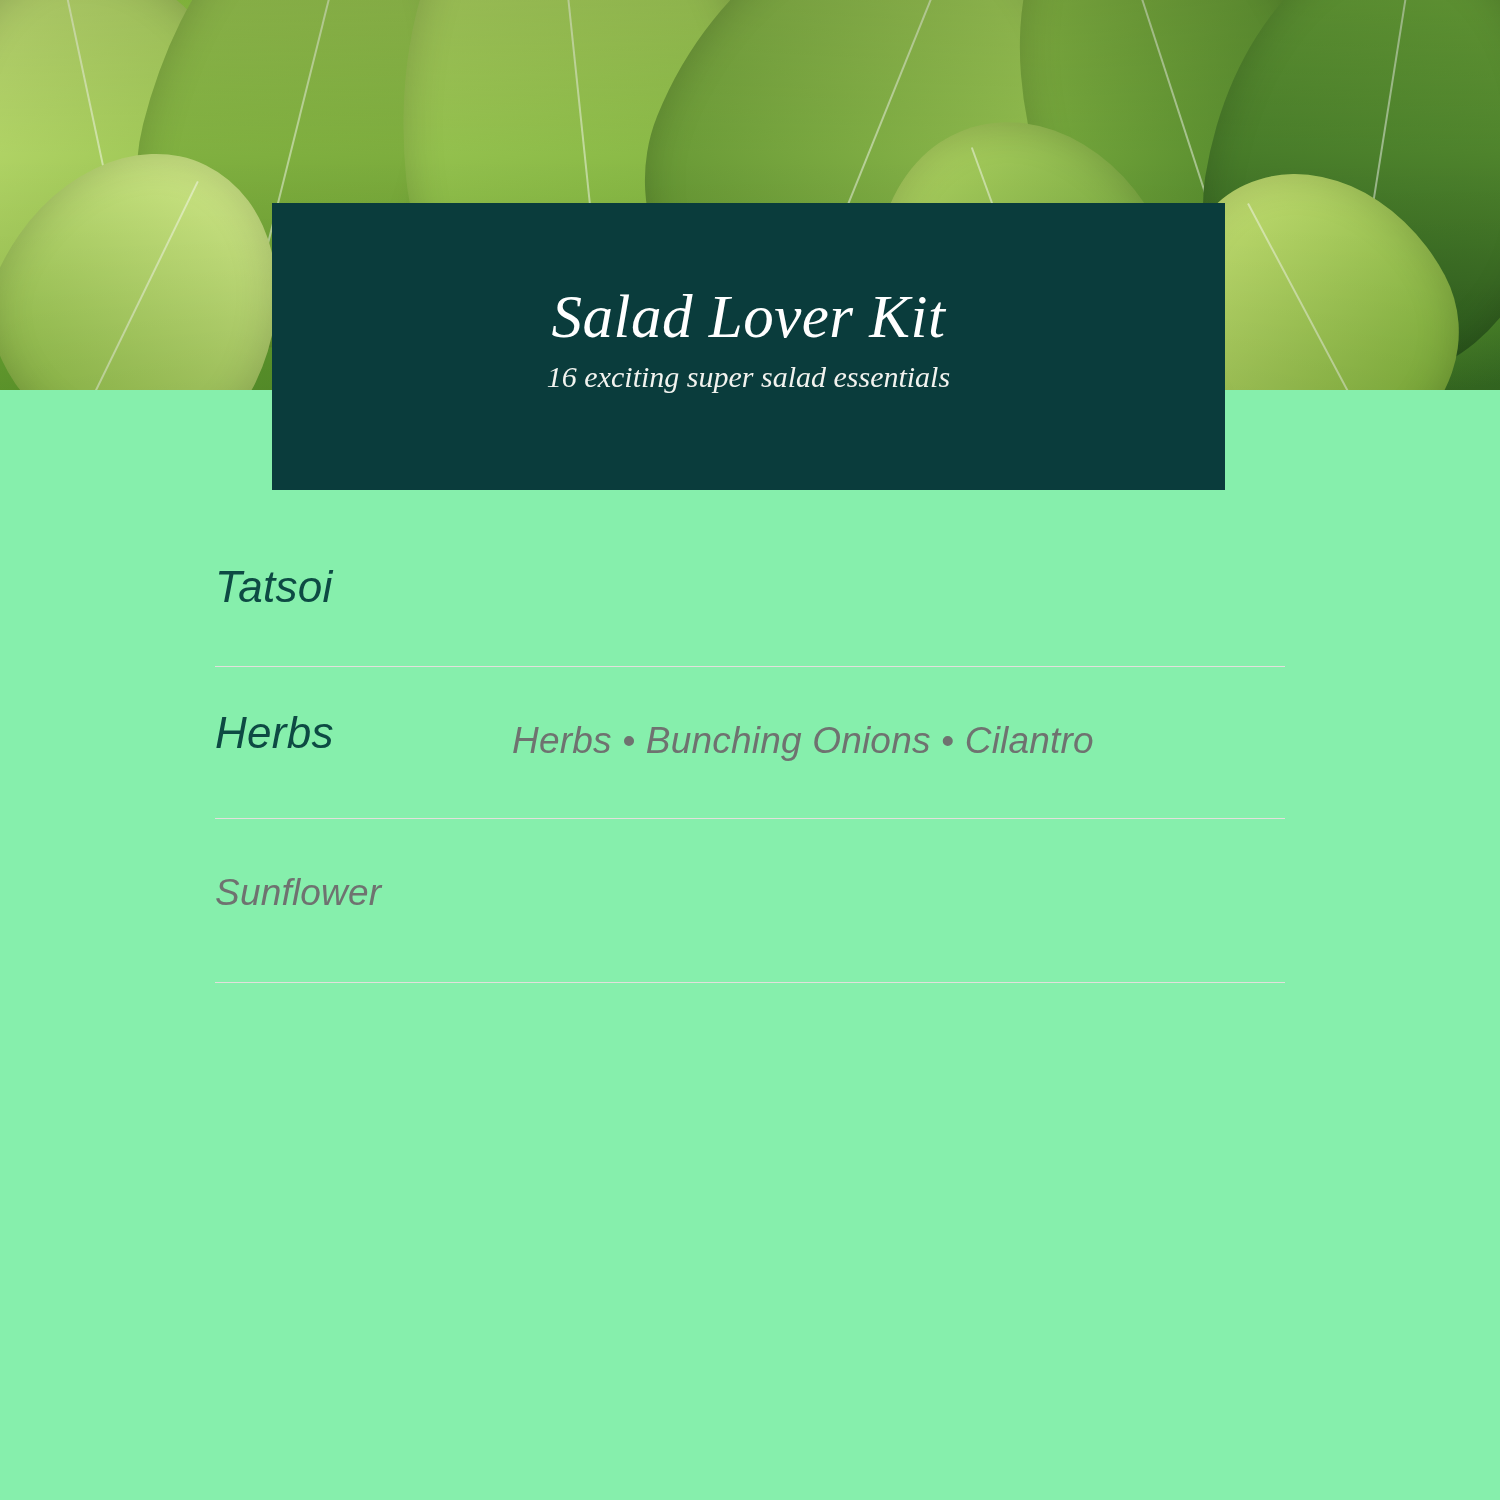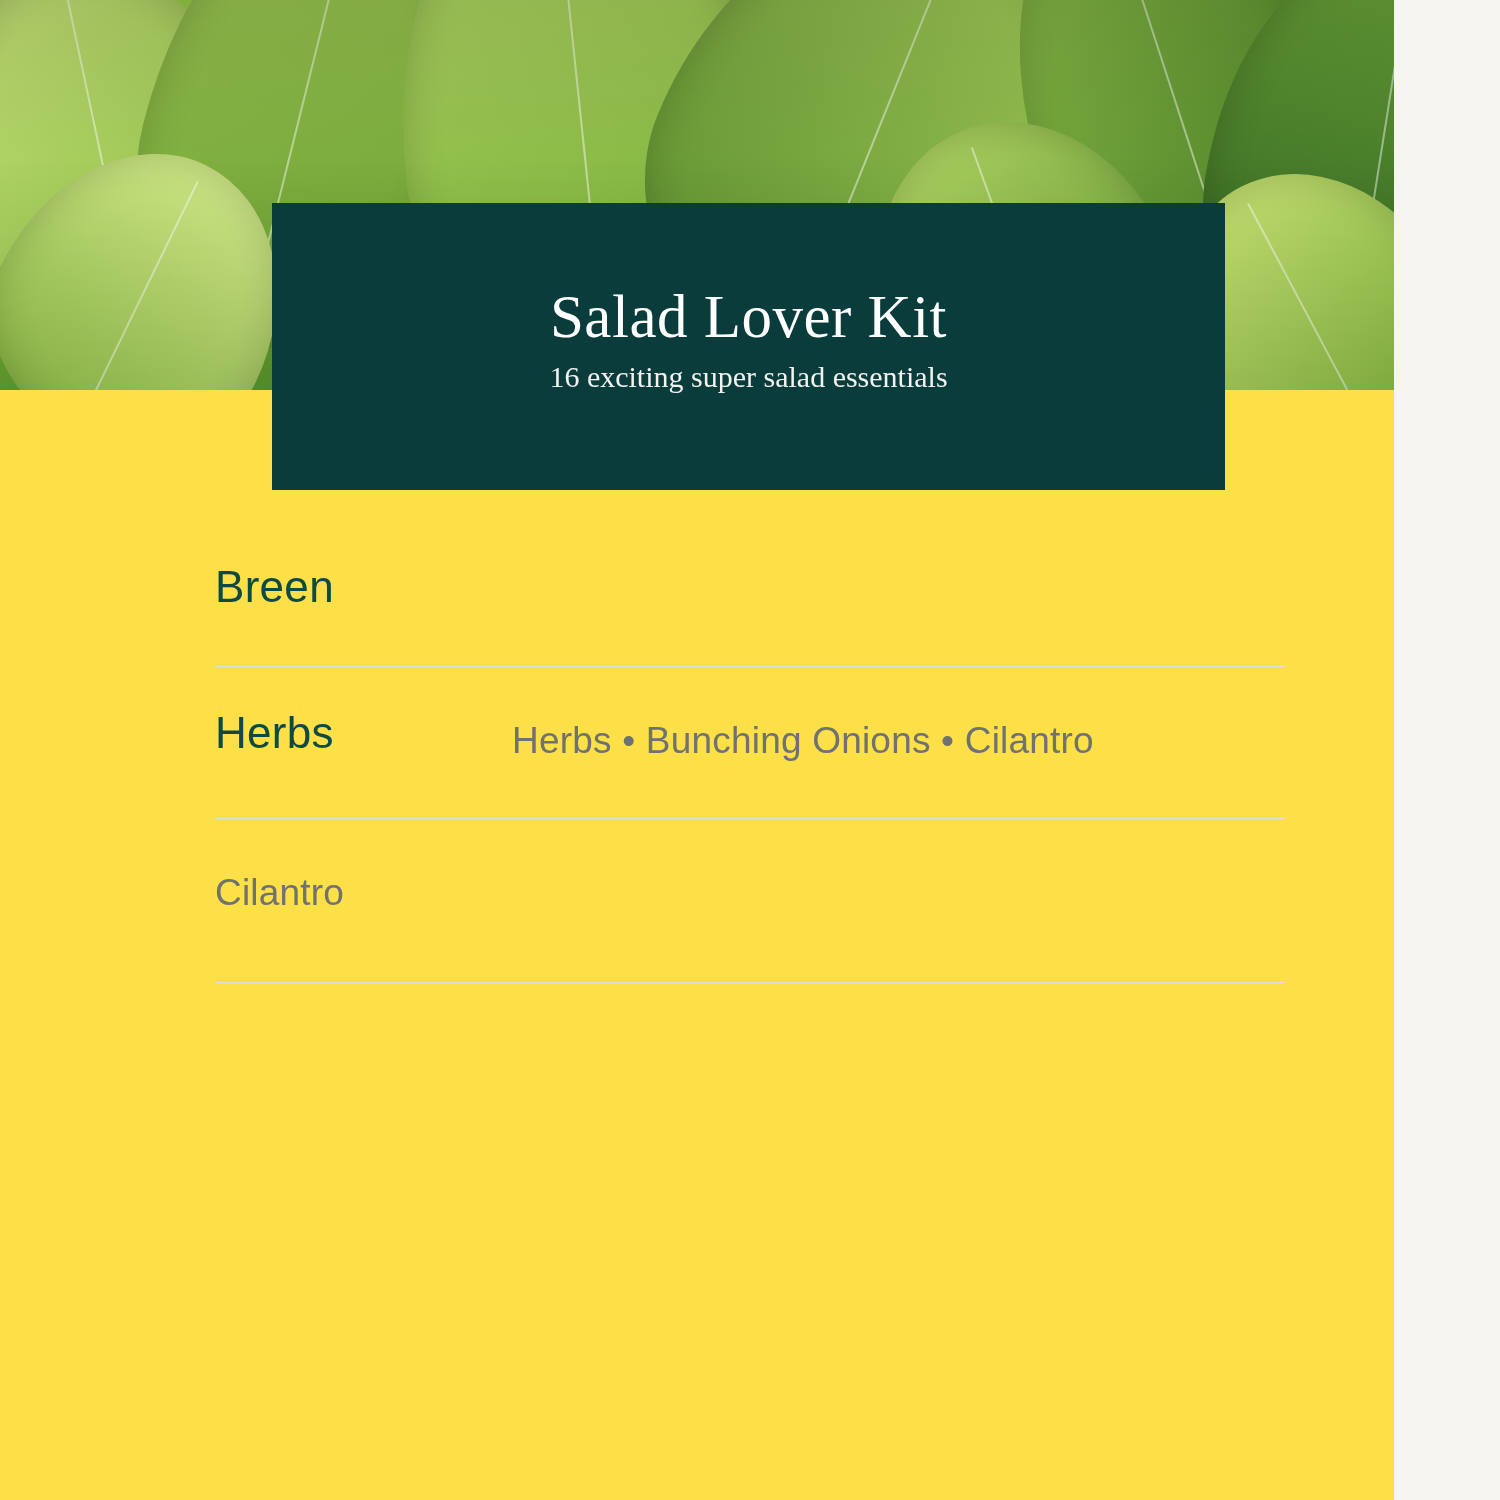--- a/index.html
+++ b/index.html
@@ -9,24 +9,25 @@
   body {
     width: 1500px;
     height: 1500px;
     background: #f7f5f2;
     font-family: "Liberation Sans", sans-serif;
     overflow: hidden;
   }
 
   .page {
     position: relative;
-    width: 1394px;
+    width: 1500px;
     height: 1500px;
-    background: #fde047;
+    background: #86efac;
     overflow: hidden;
+    font-style: italic;
   }
 
   
   .hero {
     position: absolute;
     top: 0;
     left: 0;
     width: 1500px;
     height: 390px;
     overflow: hidden;
@@ -175,33 +176,33 @@
   <div class="title-card">
     <h1>Salad Lover Kit</h1>
     <p class="subtitle">16 exciting super salad essentials</p>
   </div>
 
   <div class="content">
 
     <div class="divider" style="visibility:hidden"></div>
 
     <div class="row row-greens">
-      <div class="cat">Breen</div>
+      <div class="cat">Tatsoi</div>
     </div>
 
     <div class="divider"></div>
 
     <div class="row row-herbs">
       <div class="cat">Herbs</div>
       <div class="items">Herbs • Bunching Onions • Cilantro</div>
     </div>
 
     <div class="divider"></div>
 
     <div class="row row-flowers">
-      <div class="items">Cilantro</div>
+      <div class="items">Sunflower</div>
     </div>
 
     <div class="divider"></div>
 
   </div>
 
 </div>
 
 </body></html>

